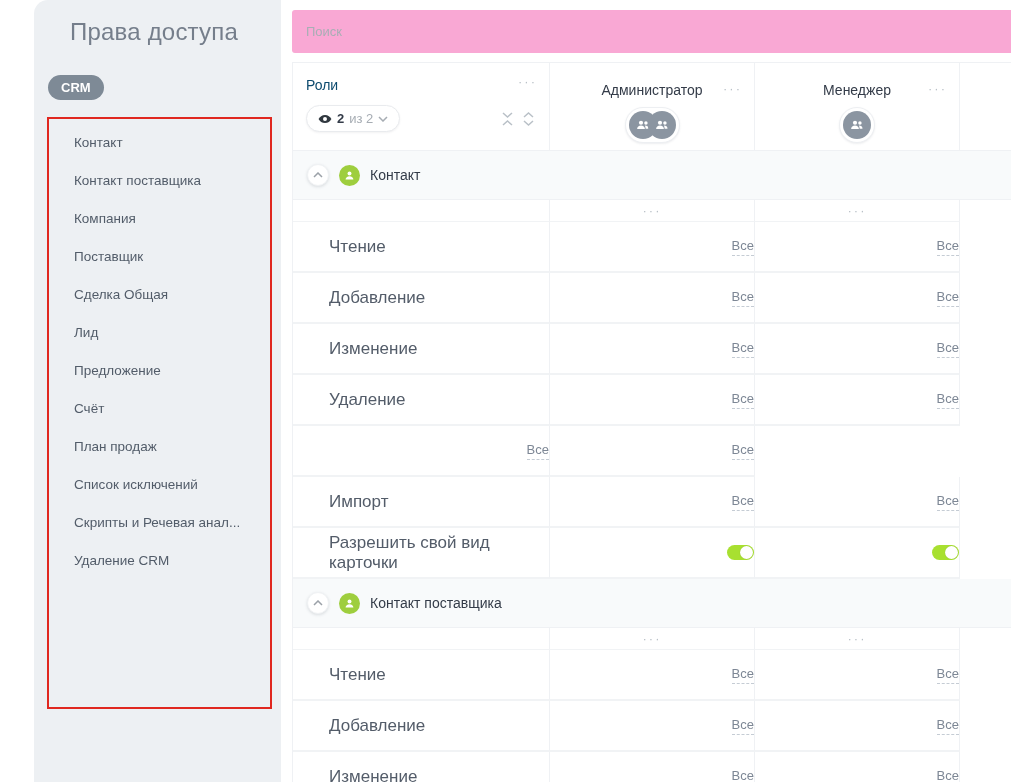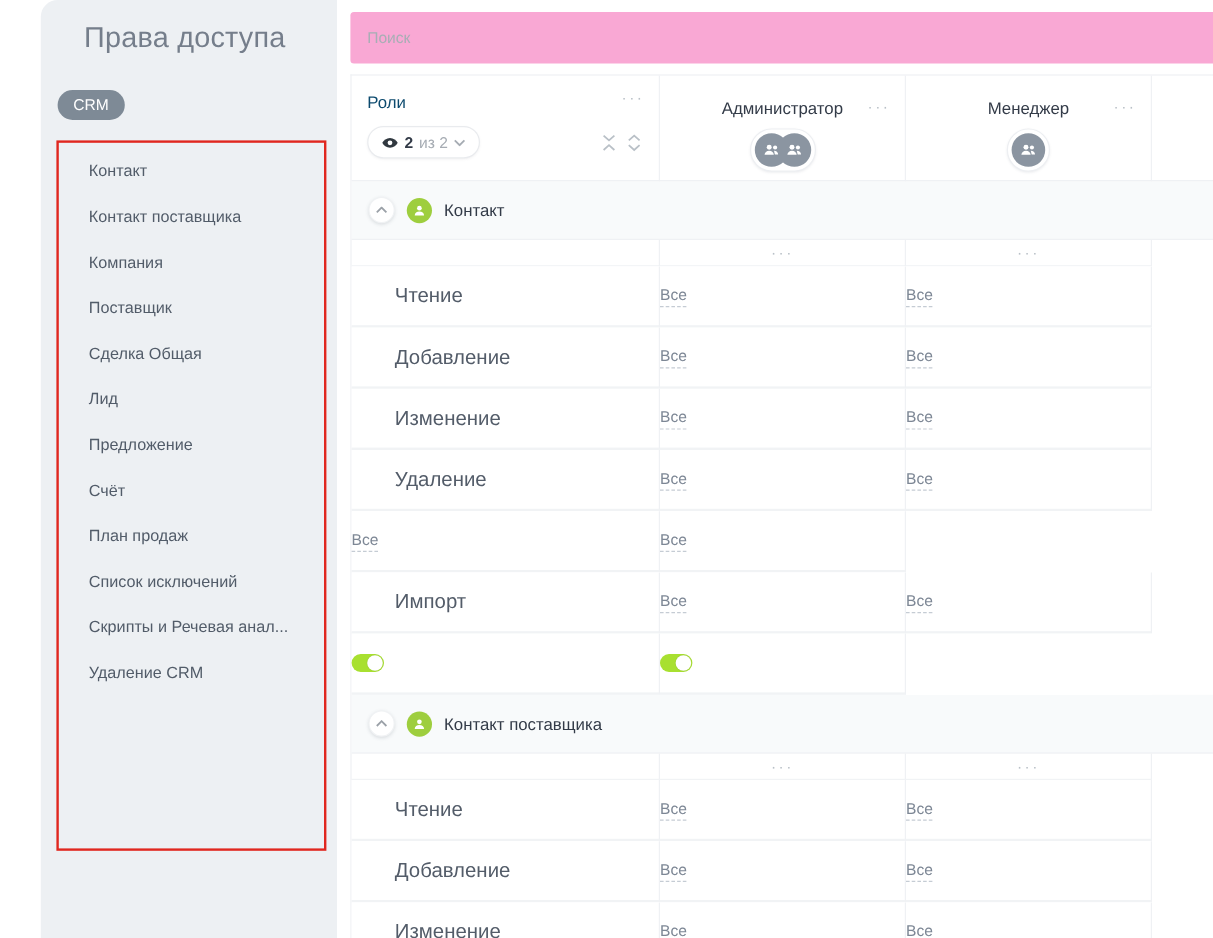--- a/index.html
+++ b/index.html
@@ -6,21 +6,21 @@
   html,body { width:1011px; height:782px; overflow:hidden; background:#fff;
               font-family:"Liberation Sans", sans-serif; }
   .app { position:relative; width:1011px; height:782px;margin-left:34px; }
 
   
   .sidebar { position:absolute; left:0; top:0; width:247px; height:782px;
              background:#edf0f3; border-top-left-radius:14px; }
   .sb-title { position:absolute; left:36px; top:18px; font-size:24px; font-weight:400;
               color:#757e8b; letter-spacing:.2px; }
   .crm-badge { position:absolute; left:14px; top:75px; background:#7e8a96; color:#fff;
-               font-size:13px; font-weight:normal; padding:5px 13px; border-radius:15px; }
+               font-size:13px; font-weight:bold; padding:5px 13px; border-radius:15px; }
   .red-box { position:absolute; left:13px; top:117px; width:225px; height:592px;
              border:2px solid #e0271f; }
   .menu { list-style:none; padding-top:5px; }
   .menu li { height:38px; line-height:38px; padding-left:25px; font-size:13.5px;
              color:#525c69; white-space:nowrap; cursor:pointer; }
   .menu.root li { height:42px; line-height:42px; padding-left:9px; }
 
   
   .main { position:absolute; left:247px; top:0; width:764px; height:782px; background:#fff; }
   .search-bar { position:absolute; left:11px; top:10px; right:4px; height:43px;
@@ -66,21 +66,21 @@
                  display:flex; align-items:center; justify-content:center; cursor:pointer; }
   .entity-av { width:21px; height:21px; border-radius:50%; background:#9ece3e;
                display:flex; align-items:center; justify-content:center; }
   .band-title { font-size:14px; color:#333b48; font-weight:500; }
 
   .dots-row .cell { height:22px; border-bottom:1px solid #f1f3f5;
                     display:flex; align-items:center; justify-content:center; }
   .dots-row .cell.empty, .row .cell.empty { border-bottom:none; }
 
   .row .cell { height:51px; border-bottom:2px solid #f1f3f5;
-               display:flex; align-items:center; justify-content:flex-start; background:#fff; }
+               display:flex; align-items:center; justify-content:flex-end; background:#fff; }
   .row .cell.label { justify-content:flex-start; padding-left:36px; font-size:17px;
                      color:#535c69; }
   .vse { font-size:13px; color:#7d8795; text-decoration:none;
          border-bottom:1px dashed #c5ccd4; padding-bottom:2px; cursor:pointer; }
   .toggle { position:relative; width:27px; height:15px; border-radius:8px;
             background:#a8e030; cursor:pointer; display:inline-block; }
   .toggle::after { content:""; position:absolute; right:1px; top:1px; width:13px; height:13px;
                    border-radius:50%; background:#fff; box-shadow:0 0 1px rgba(0,0,0,.2); }
   svg { display:block; }
 </style>
@@ -287,20 +287,21 @@
         <div class="cell">
             <a class="vse">Все</a>
           </div>
         <div class="cell">
             <a class="vse">Все</a>
           </div>
         <div class="cell last empty"></div>
       </div>
 
       <div class="grid row">
+        <div class="cell label">Разрешить свой вид карточки</div>
         <div class="cell">
             <span class="toggle"></span>
           </div>
         <div class="cell">
             <span class="toggle"></span>
           </div>
         <div class="cell last empty"></div>
       </div>
 
       <div class="band">

